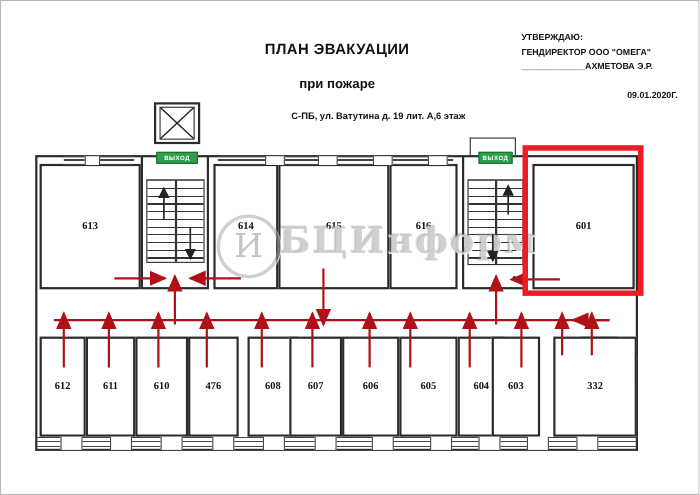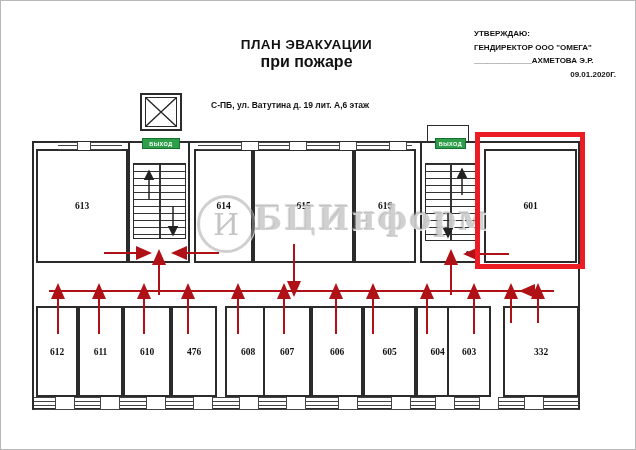--- a/index.html
+++ b/index.html
@@ -4,24 +4,24 @@
 <style>
   html,body{margin:0;padding:0;}
   body{
     width:636px;height:450px;position:relative;background:#fff;
     font-family:"Liberation Sans", sans-serif;color:#111;overflow:hidden;
   }
   #page{position:absolute;inset:0;border:1px solid #b8b8b8;background:#fff;}
   
   .title-block{position:absolute;left:218px;top:36px;width:175px;text-align:center;font-weight:bold;}
   .title-line1{font-size:13.5px;letter-spacing:.4px;}
-  .title-line2{font-size:16px;margin-top:1px;}
+  .title-line2{font-size:12px;margin-top:17px;}
   .approval{position:absolute;left:473px;top:26px;width:156px;font-size:8px;font-weight:bold;line-height:13.5px;}
-  .approval .l4{text-align:right;padding-right:14px;}
-  .address{position:absolute;left:210px;top:99px;width:212px;text-align:left;font-size:8.5px;font-weight:bold;}
+  .approval .l4{text-align:right;padding-right:14px;margin-top:12px;}
+  .address{position:absolute;left:210px;top:99px;width:212px;text-align:right;font-size:8.5px;font-weight:bold;}
   
   .wall-box{position:absolute;border:2px solid var(--wall);background:#fff;box-sizing:border-box;}
   .room{position:absolute;border:2px solid var(--wall);background:#fff;box-sizing:border-box;
         display:flex;align-items:center;justify-content:center;z-index:1;}
   .room span{font-family:Liberation Serif, serif;font-weight:bold;font-size:9.5px;color:#111;}
   .win{position:absolute;height:8px;z-index:2;
        background:linear-gradient(to bottom,#444 0 1px,transparent 1px 3px,#444 3px 4px,transparent 4px 7px,#444 7px 8px);}
   .pier{position:absolute;background:#fff;border-left:1px solid #444;border-right:1px solid #444;z-index:2;box-sizing:border-box;}
   .win-bottom{position:absolute;left:33px;top:396px;width:545px;height:12px;z-index:2;
        background:repeating-linear-gradient(to bottom,#444 0 1px,transparent 1px 4px);border-bottom:1px solid #444;}

